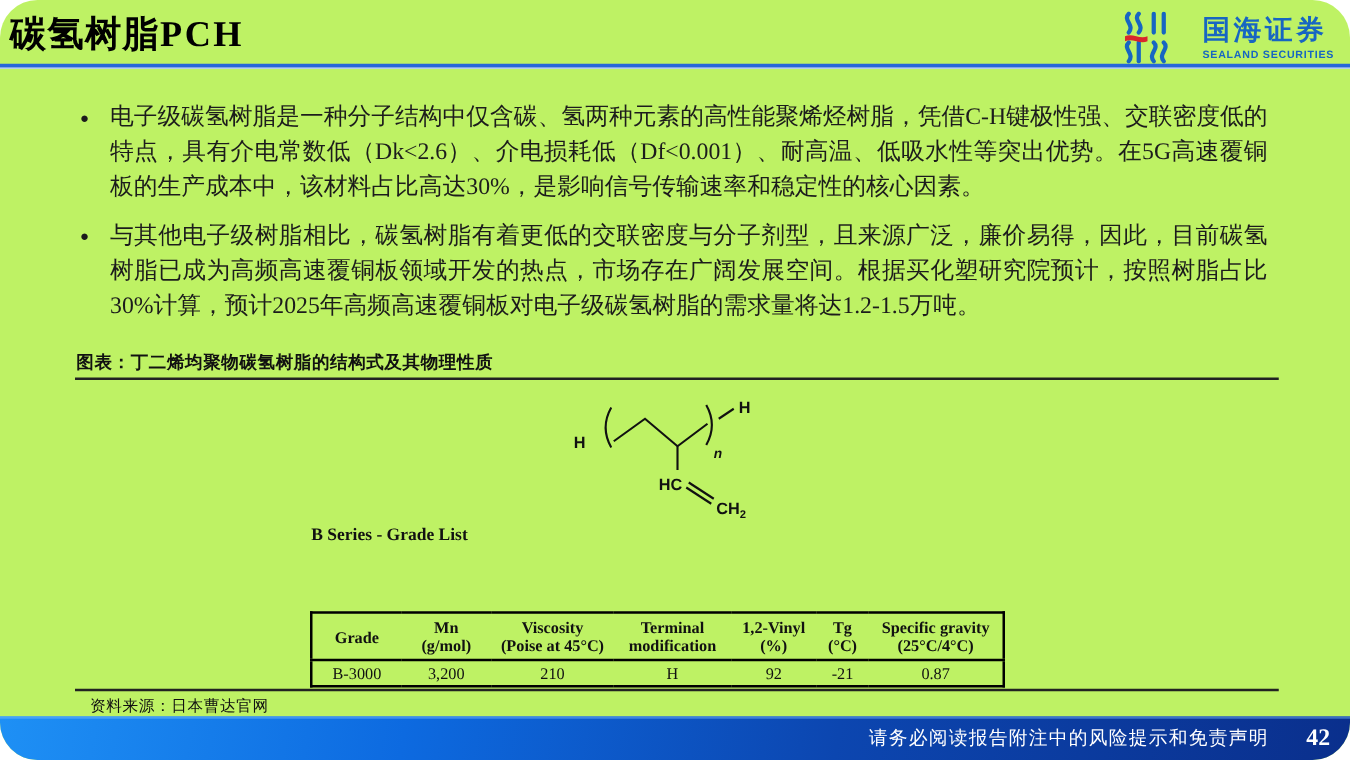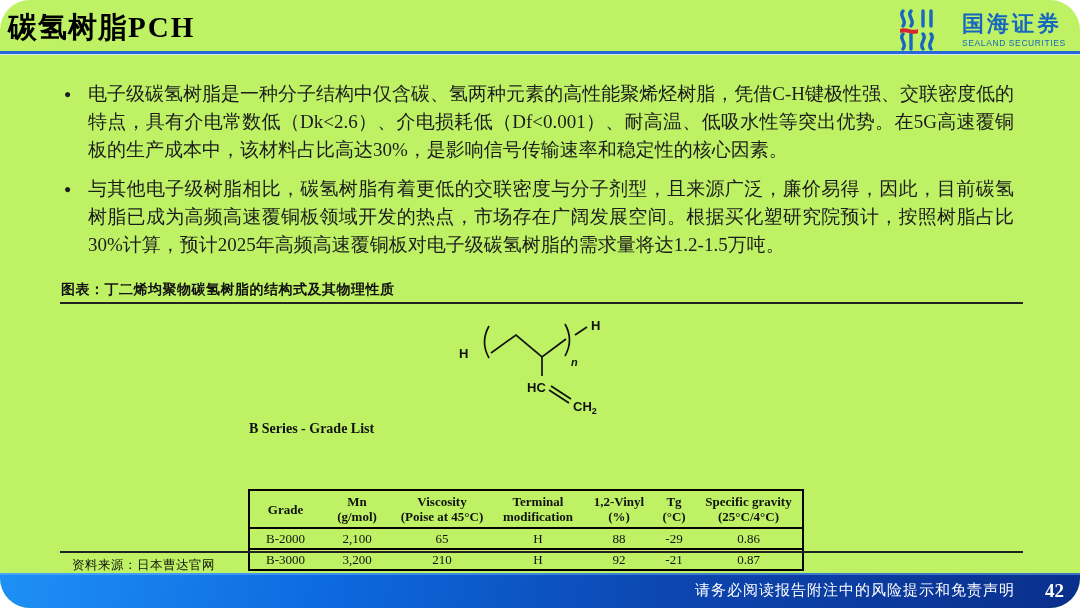--- a/index.html
+++ b/index.html
@@ -19,21 +19,21 @@
   }
   .page-title .latin{font-family:"Liberation Serif",serif;letter-spacing:2px;}
   .header-rule{
     position:absolute;left:0;top:51px;width:1080px;height:3px;
     background:#2667d9;border-bottom:1px solid #dce8fa;
   }
   .logo{position:absolute;left:896px;top:9px;display:flex;align-items:center;gap:22px;}
   .logo-mark{width:44px;height:42px;flex:0 0 auto;}
   .logo-text{display:flex;flex-direction:column;line-height:1;}
   .logo-cn{font-size:22px;color:#1766c2;font-weight:bold;letter-spacing:3px;}
-  .logo-en{font-size:8.5px;color:#1766c2;font-weight:normal;letter-spacing:0.6px;margin-top:4px;}
+  .logo-en{font-size:8.5px;color:#1766c2;font-weight:bold;letter-spacing:0.6px;margin-top:4px;}
 
   
   .bullets{
     position:absolute;left:60px;top:80px;width:954px;
     font-family:"Liberation Serif",serif;
     font-size:19px;line-height:28px;color:#1c1c1c;
   }
   .bullet{display:flex;margin-bottom:11px;}
   .bullet .dot{flex:0 0 24px;font-size:12px;line-height:28px;text-align:left;padding-left:4px;}
   .bullet .txt{flex:1;text-align:justify;}
@@ -195,29 +195,20 @@
             <div>(°C)</div>
           </th>
         <th>
             <div>Specific gravity</div>
             <div>(25°C/4°C)</div>
           </th>
       </tr>
     </thead>
     <tbody>
       <tr>
-        <td>B-2000</td>
-        <td>2,100</td>
-        <td>65</td>
-        <td>H</td>
-        <td>88</td>
-        <td>-29</td>
-        <td>0.86</td>
-      </tr>
-      <tr>
         <td>B-3000</td>
         <td>3,200</td>
         <td>210</td>
         <td>H</td>
         <td>92</td>
         <td>-21</td>
         <td>0.87</td>
       </tr>
     </tbody>
   </table>

